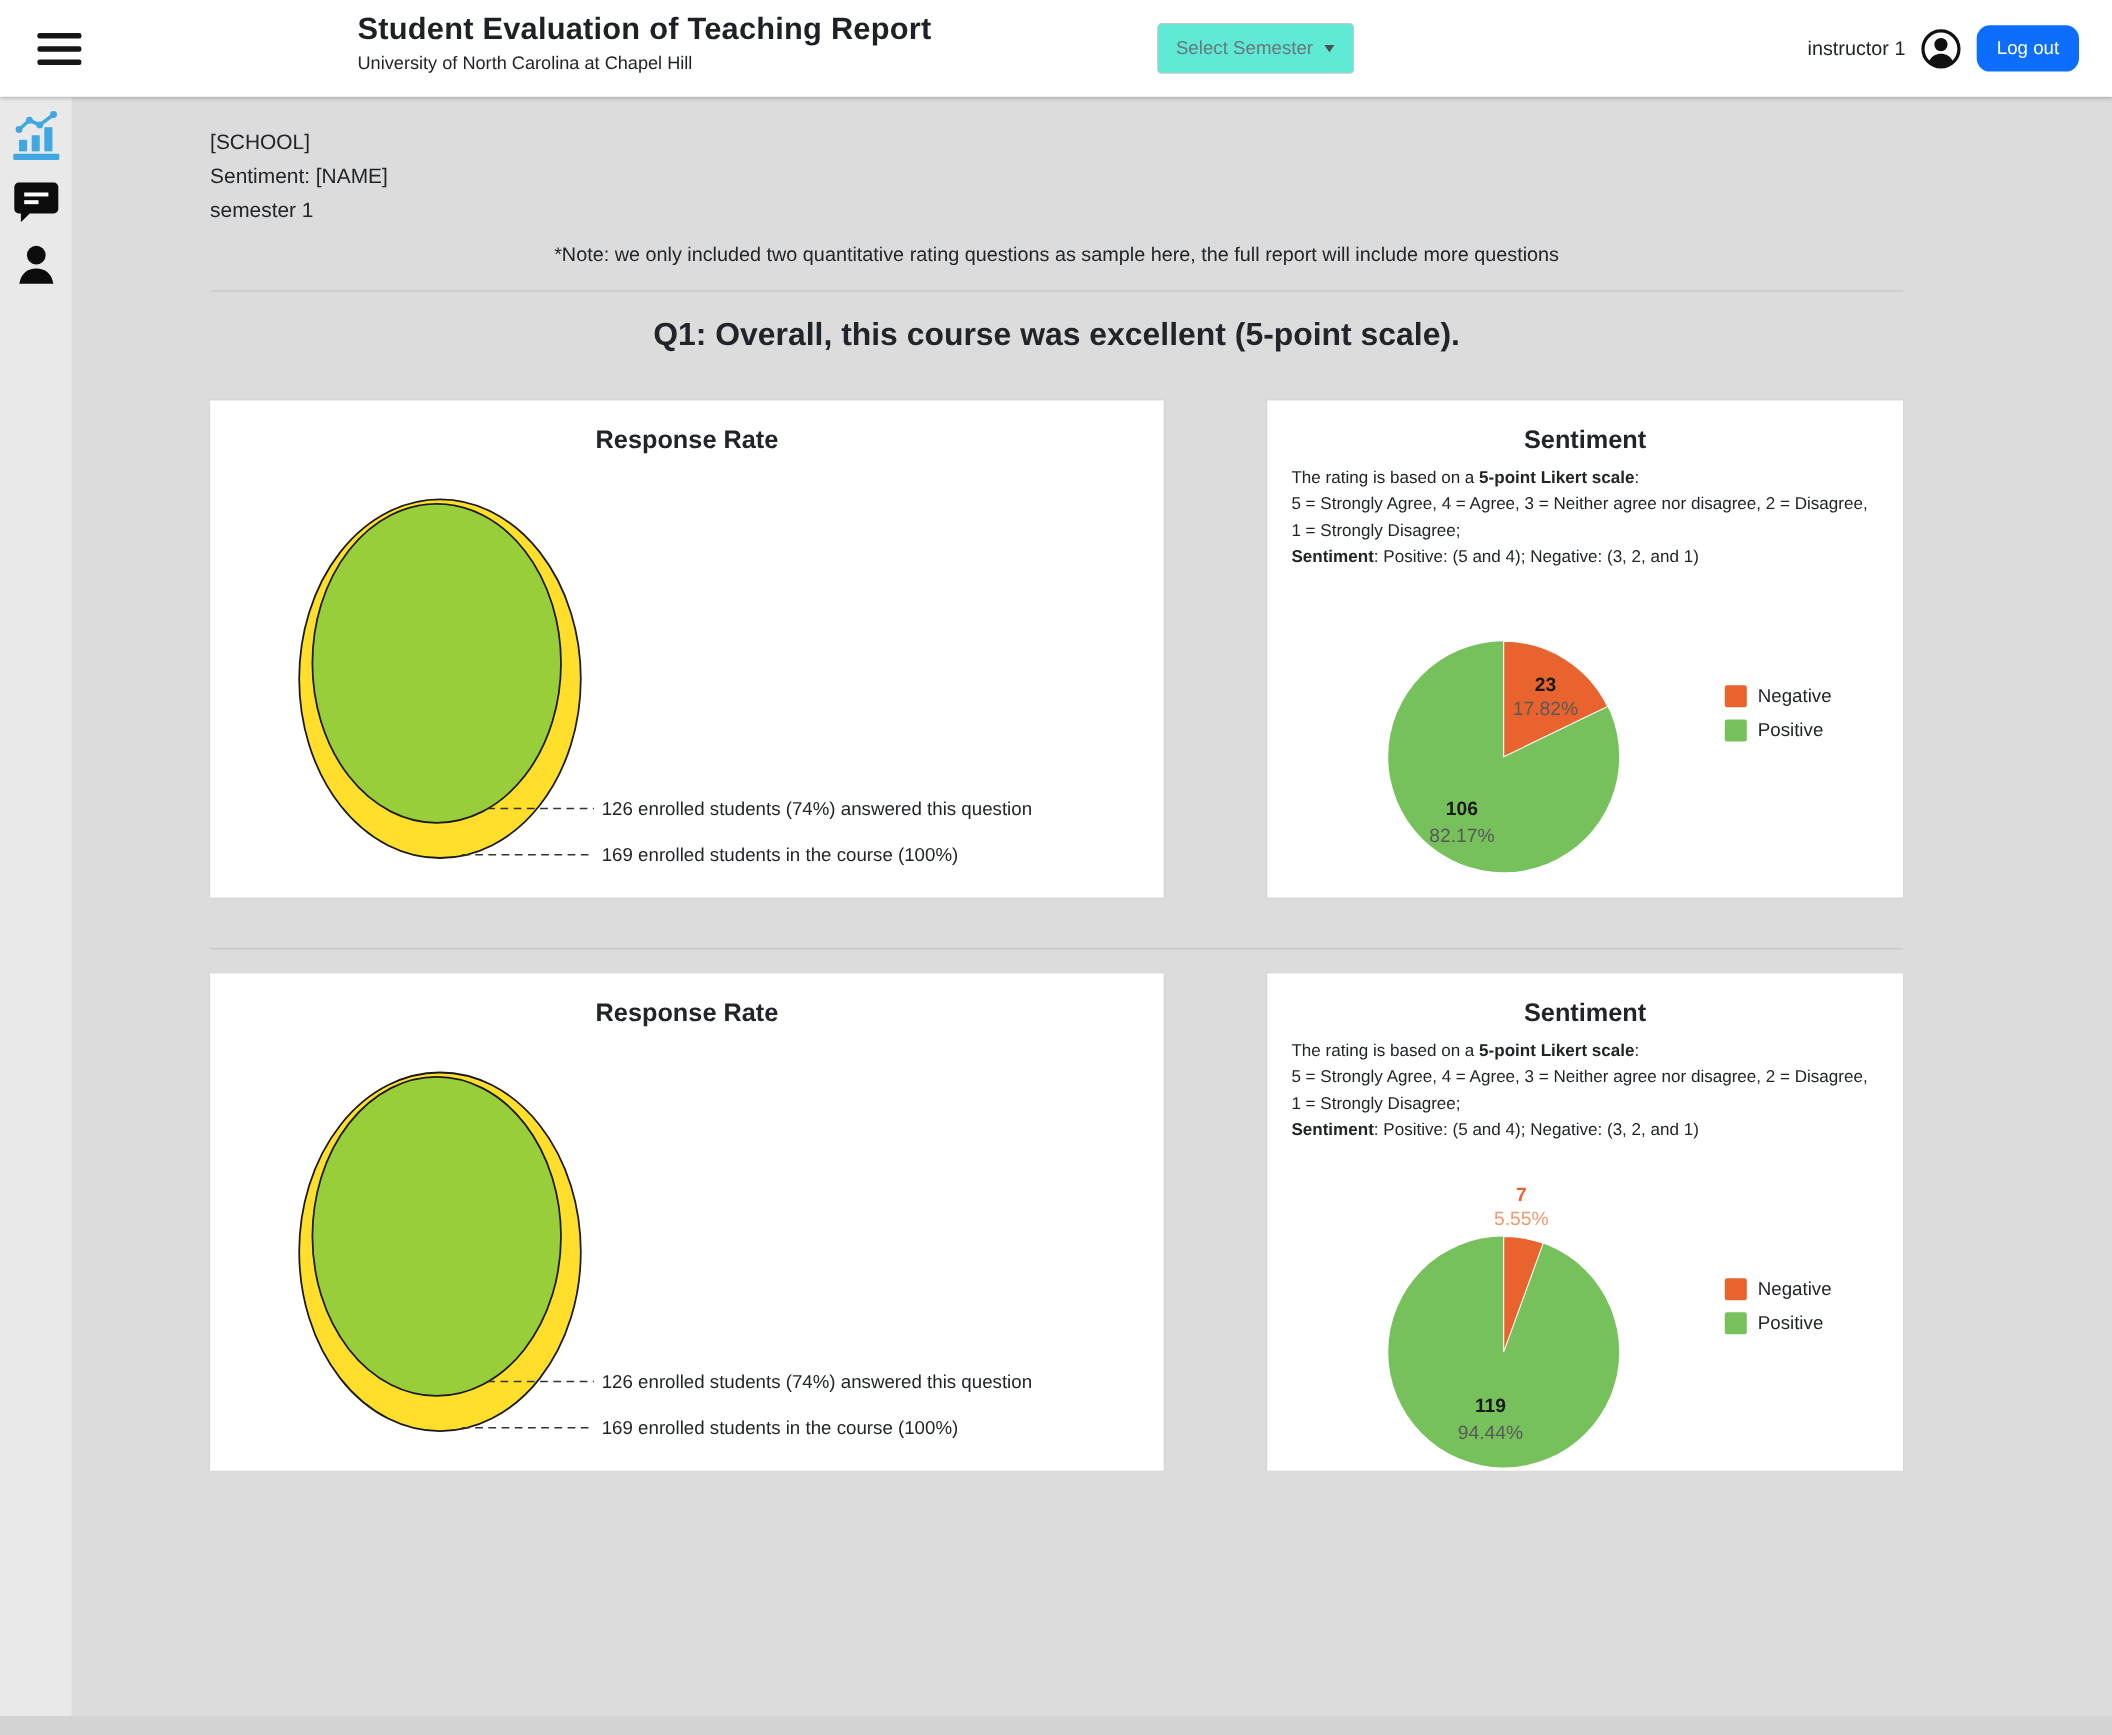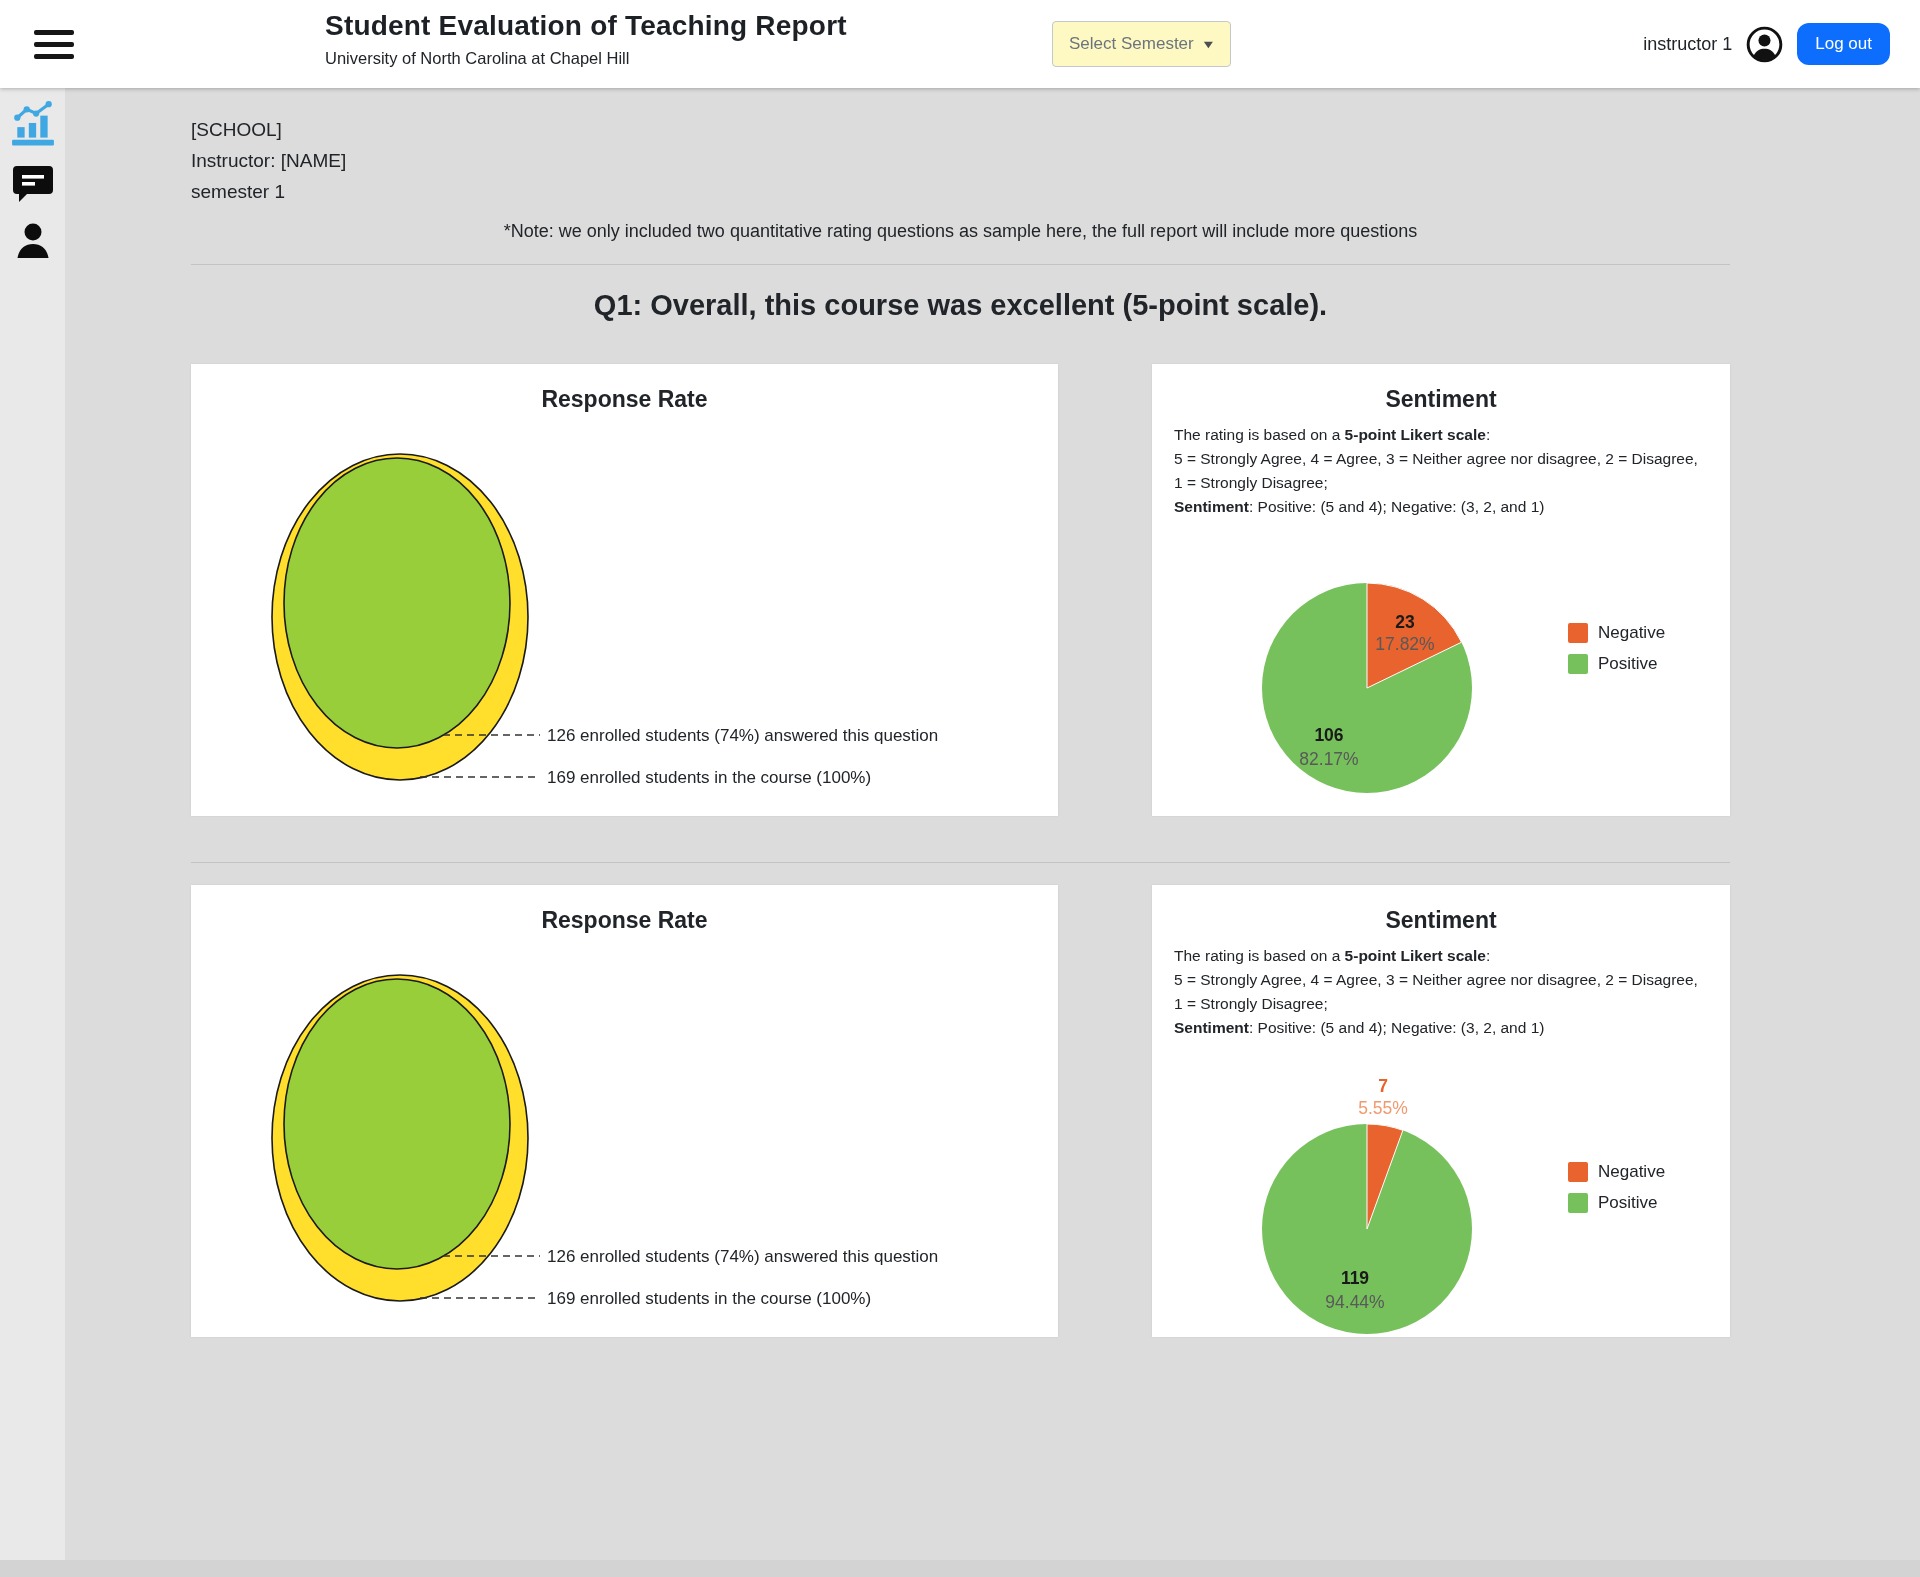--- a/index.html
+++ b/index.html
@@ -10,21 +10,21 @@
   .header { position:relative; height:88px; background:#fff; z-index:5;
     box-shadow:0 1px 4px rgba(0,0,0,.25); }
   .menu-btn { position:absolute; left:34px; top:24px; width:46px; height:40px;
     background:none; border:none; cursor:pointer; display:flex; flex-direction:column;
     justify-content:center; gap:7px; }
   .menu-btn span { display:block; width:40px; height:5px; background:#161616; border-radius:2px; }
   .title-block { position:absolute; left:325px; top:10px; }
   .title-block .t { font-size:28px; font-weight:600; color:#1d2125; letter-spacing:.2px; }
   .title-block .s { font-size:16.5px; margin-top:7px; color:#212529; }
   .semester-btn { position:absolute; left:1052px; top:21px; height:46px; padding:0 16px;
-    background:#fef9c3; border:1px solid #c4c8cc; border-radius:4px; color:#6c757d;
+    background:#5eead4; border:1px solid #c4c8cc; border-radius:4px; color:#6c757d;
     font-size:17px; font-family:inherit; cursor:pointer; display:flex; align-items:center; gap:9px; }
   .semester-btn .caret { font-size:11px; color:#4a4f54; transform:scaleX(1.4); }
   .header-right { position:absolute; right:30px; top:0; height:100%;
     display:flex; align-items:center; gap:14px; }
   .user-name { font-size:18px; color:#212529; }
   .logout-btn { background:var(--accent_blue); color:#fff; border:none; border-radius:12px;
     font-size:17px; font-family:inherit; padding:11px 18px; cursor:pointer; }
 
   
   .app-body { display:flex; height:1472px; }
@@ -130,21 +130,21 @@
     <button class="side-item">
       <svg width="40" height="40" viewBox="0 0 40 40">
         <circle cx="20" cy="12" r="8.5" fill="#0c0c0c"></circle>
         <path d="M4.5 38 C6 28.5 12 24 20 24 C28 24 34 28.5 35.5 38 Z" fill="#0c0c0c"></path>
       </svg>
     </button>
   </nav>
 
   <main class="main">
     <div class="course-meta">[SCHOOL]</div>
-    <div class="course-meta">Instructor: [NAME]</div>
+    <div class="course-meta">Sentiment: [NAME]</div>
     <div class="course-meta">semester 1</div>
 
     <p class="report-note">*Note: we only included two quantitative rating questions as sample here, the full report will include more questions</p>
     <hr class="sep">
 
     <h3 class="q-heading">Q1: Overall, this course was excellent (5-point scale).</h3>
     <div class="cards-row">
 
       <section class="card card-response">
         <h4>Response Rate</h4>

